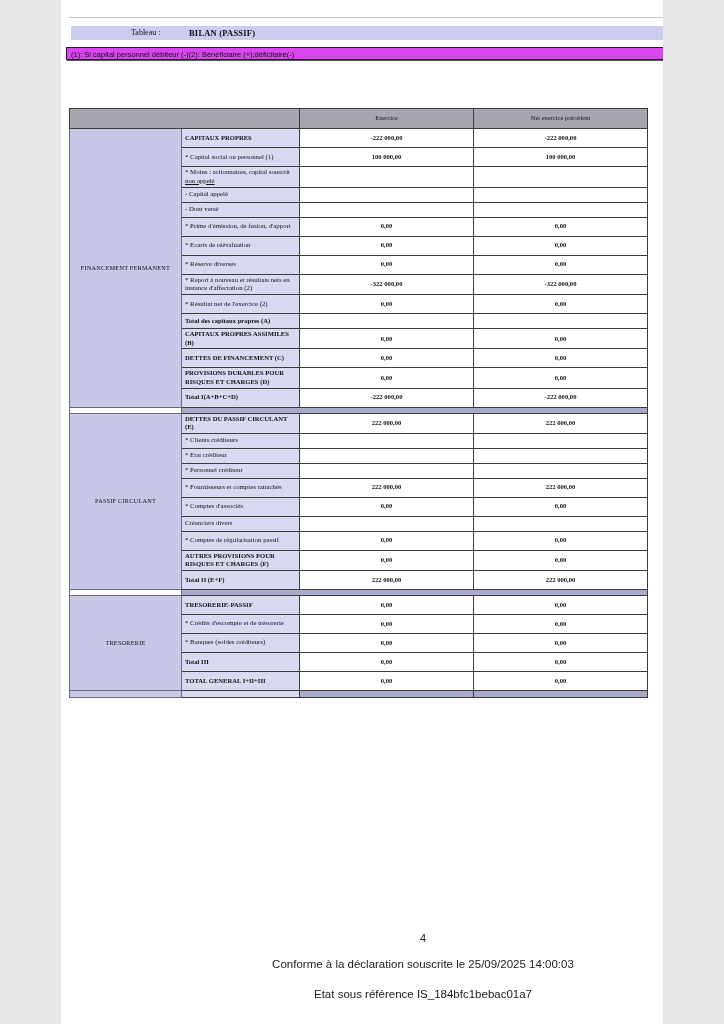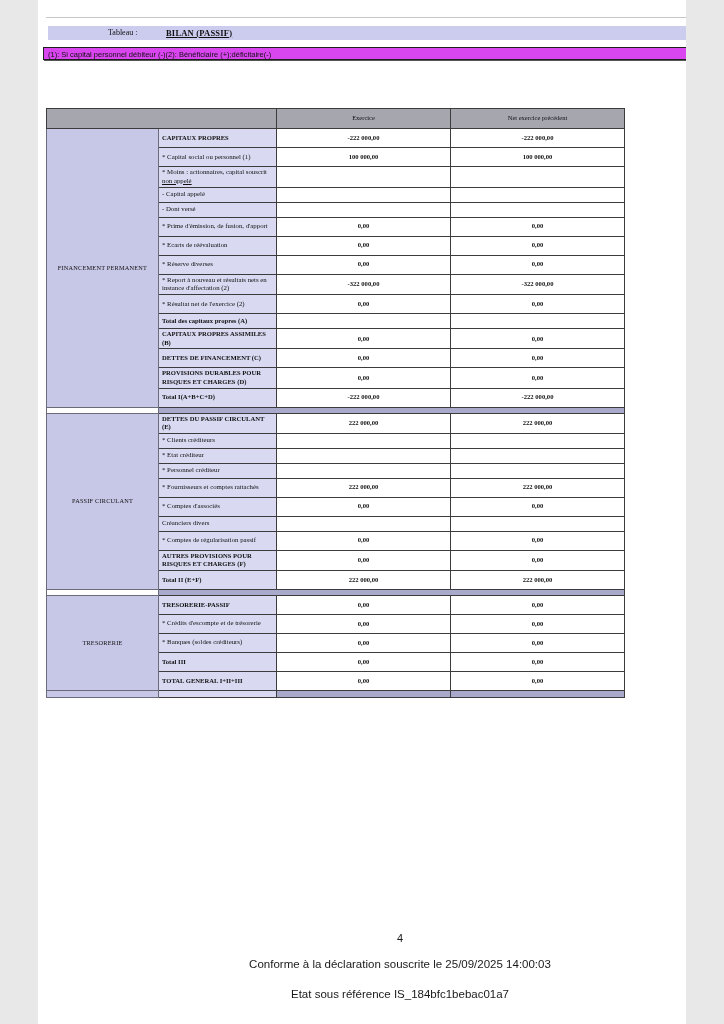--- a/index.html
+++ b/index.html
@@ -7,28 +7,28 @@
     --hdr-gray:#a6a6ae;
     --group-cell:#c7c7e7;
     --label-cell:#d9d9f2;
     --sep-band:#a9a9cb;
     --border-dark:#3c3c3c;
     --border-mid:#6b6b7a;
   }
   html,body{margin:0;padding:0;}
   body{background:#e8e8e8;}
   .page{
-    position:relative;width:648px;height:1024px;background:#ffffff;
+    position:relative;width:602px;height:1024px;background:#ffffff;
     font-family:"Liberation Serif", serif;color:#111;overflow:hidden;
     margin:0 auto;
   }
   .top-rule{position:absolute;top:17px;left:8px;width:708px;border-top:1px solid #c6c6c6;}
   .tableau-bar{position:absolute;top:26px;left:10px;width:714px;height:14px;background:var(--accent);}
   .tableau-label{position:absolute;left:60px;top:2px;font-size:8px;}
-  .tableau-value{position:absolute;left:118px;top:1.5px;font-size:8.5px;font-weight:bold;letter-spacing:.2px;text-decoration:underline;}
+  .tableau-value{position:absolute;left:118px;top:1.5px;font-size:8.5px;font-weight:bold;letter-spacing:.2px;}
   .note-box{
     position:absolute;top:47px;left:5px;width:712px;height:13px;
     border:1px solid #1f1f1f;box-shadow:0 2px 0 -1px #555;
     box-sizing:border-box;background:#d946ef;
   }
   .note-text{font-family:"Liberation Sans", sans-serif;font-size:7.5px;padding:1.5px 0 0 4px;white-space:nowrap;}
 
   table.bilan{
     position:absolute;top:108px;left:8px;width:578px;
     border-collapse:collapse;table-layout:fixed;

